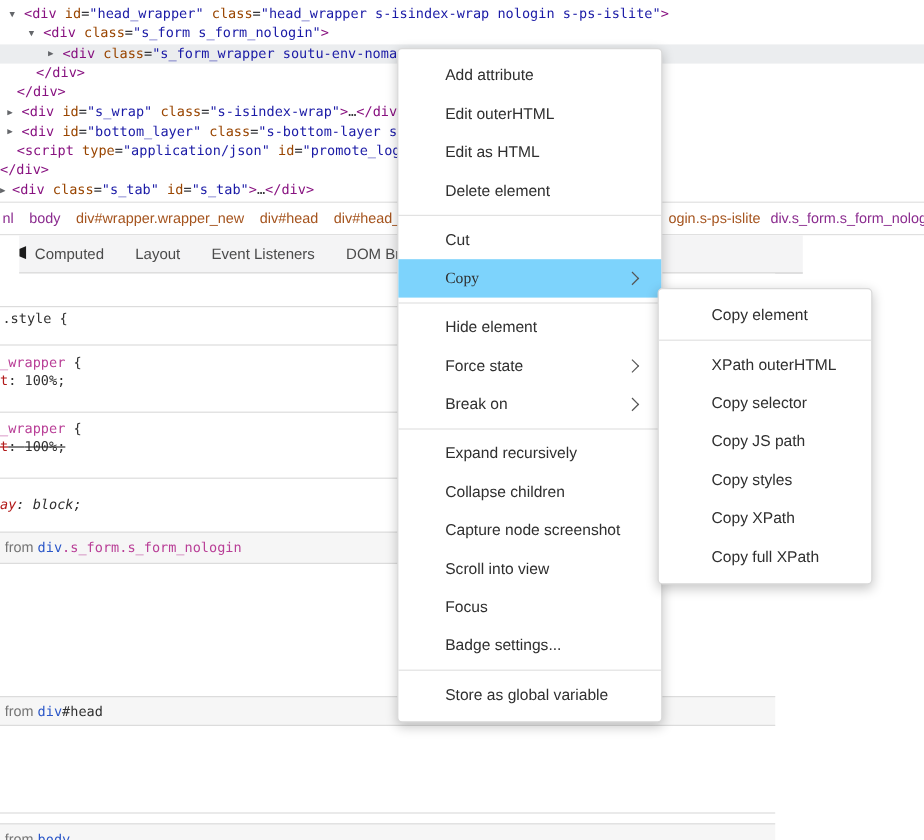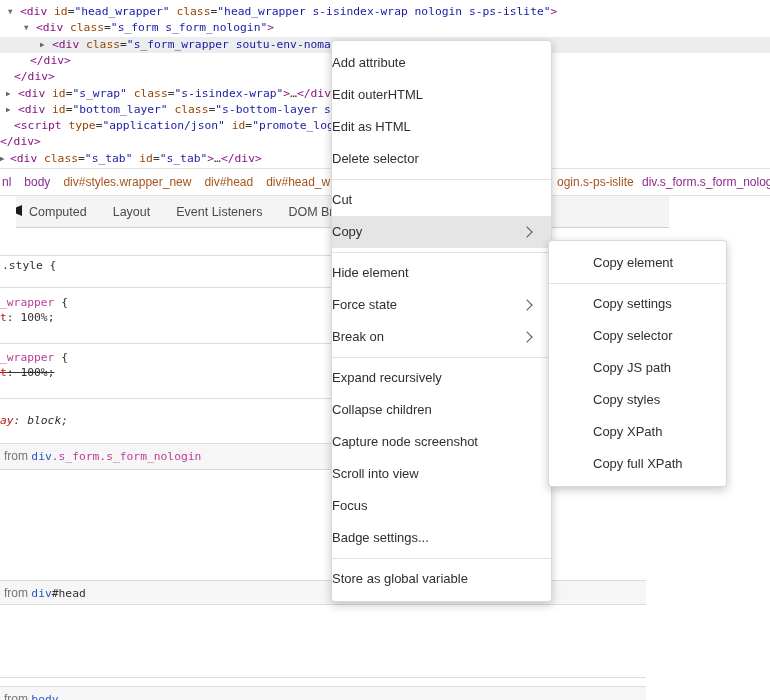--- a/index.html
+++ b/index.html
@@ -41,24 +41,24 @@
   .sec-header{position:absolute;left:0;right:0;background:#f6f6f6;border-top:1px solid #dcdcdc;
               border-bottom:1px solid #dcdcdc;box-sizing:border-box;}
   .sec-header .inner{padding:5px 0 0 4px;white-space:pre;}
   .sec-header .w-sans{font-family:"Liberation Sans",sans-serif;font-size:12px;}
   
   .menu{position:absolute;background:#fff;border:1px solid #d9d9d9;border-radius:4px;
         box-shadow:0 3px 10px rgba(0,0,0,.22);padding:6px 0;box-sizing:border-box;
         font-size:13px;color:#2f2f2f;z-index:10;}
   #context-menu{left:331px;top:40px;width:221px;}
   #copy-submenu{left:548px;top:240px;width:179px;z-index:11;}
-  .mi{position:relative;height:32px;line-height:32px;padding-right:24px;
+  .mi{position:relative;height:32px;line-height:32px;padding-left:39px;padding-right:24px;
       white-space:nowrap;}
   #copy-submenu .mi{padding-left:44px;}
-  .mi.hl{background:#e5e5e5;}
+  .mi.hl{background:#7dd3fc;font-family:Liberation Serif, serif;}
   .mi.disabled{color:#a3a3a3;}
   .menu-sep{height:0;border-top:1px solid #e2e2e2;margin:4px 0;}
   .chev{position:absolute;right:20px;top:50%;width:7px;height:7px;margin-top:-4.5px;
         border-top:1.5px solid #555;border-right:1.5px solid #555;transform:rotate(45deg);}
 </style>
 </head>
 <body>
 
 <div id="stage">
   <div id="code-pane">
@@ -97,21 +97,21 @@
       <div class="code-line" style="top: 150.7px;">
         <span class="tri" style="left: 0px;">▶</span>
         <span class="code-text" style="left: 10px;"><span class="c-tag">&lt;div </span><span class="c-attr">class</span><span class="c-eq">=</span><span class="c-val">"s_tab"</span><span class="c-plain"> </span><span class="c-attr">id</span><span class="c-eq">=</span><span class="c-val">"s_tab"</span><span class="c-tag">&gt;</span><span class="c-plain">…</span><span class="c-tag">&lt;/div&gt;</span></span>
       </div>
     </div>
 
   <div id="crumb-bar">
     <div id="crumb-left">
         <span class="crumb"><span class="c-purple">nl</span></span>
         <span class="crumb"><span class="c-purple">body</span></span>
-        <span class="crumb"><span class="c-orange">div#styles.wrapper_new</span></span>
+        <span class="crumb"><span class="c-orange">div#wrapper.wrapper_new</span></span>
         <span class="crumb"><span class="c-orange">div#head</span></span>
         <span class="crumb"><span class="c-orange">div#head_wrapper</span></span>
       </div>
   <span class="crumb-abs" style="left: 557px;">
         <span class="c-orange">ogin.s-ps-islite</span>
       </span>
       <span class="crumb-abs" style="left: 642px;">
         <span class="c-purple">div.s_form.s_form_nologin</span>
       </span>
     </div>
@@ -144,41 +144,41 @@
       </div>
       <div class="sec-header" style="top: 458px; height: 16px;">
         <div class="inner"><span class="w-sans c-gray">from </span><span class="c-blue">body</span></div>
       </div>
     </div>
 
   <div id="context-menu" class="menu">
       <div class="mi"><span>Add attribute</span></div>
       <div class="mi"><span>Edit outerHTML</span></div>
       <div class="mi"><span>Edit as HTML</span></div>
-      <div class="mi"><span>Delete selector</span></div>
+      <div class="mi"><span>Delete element</span></div>
       <div class="menu-sep"></div>
       <div class="mi"><span>Cut</span></div>
       <div class="mi hl"><span>Copy</span><span class="chev"></span></div>
       <div class="menu-sep"></div>
       <div class="mi"><span>Hide element</span></div>
       <div class="mi"><span>Force state</span><span class="chev"></span></div>
       <div class="mi"><span>Break on</span><span class="chev"></span></div>
       <div class="menu-sep"></div>
       <div class="mi"><span>Expand recursively</span></div>
       <div class="mi"><span>Collapse children</span></div>
       <div class="mi"><span>Capture node screenshot</span></div>
       <div class="mi"><span>Scroll into view</span></div>
       <div class="mi"><span>Focus</span></div>
       <div class="mi"><span>Badge settings...</span></div>
       <div class="menu-sep"></div>
       <div class="mi"><span>Store as global variable</span></div>
     </div>
   <div id="copy-submenu" class="menu">
       <div class="mi"><span>Copy element</span></div>
       <div class="menu-sep"></div>
-      <div class="mi"><span>Copy settings</span></div>
+      <div class="mi"><span>XPath outerHTML</span></div>
       <div class="mi"><span>Copy selector</span></div>
       <div class="mi"><span>Copy JS path</span></div>
       <div class="mi"><span>Copy styles</span></div>
       <div class="mi"><span>Copy XPath</span></div>
       <div class="mi"><span>Copy full XPath</span></div>
     </div>
 </div>
 
 </body></html>

